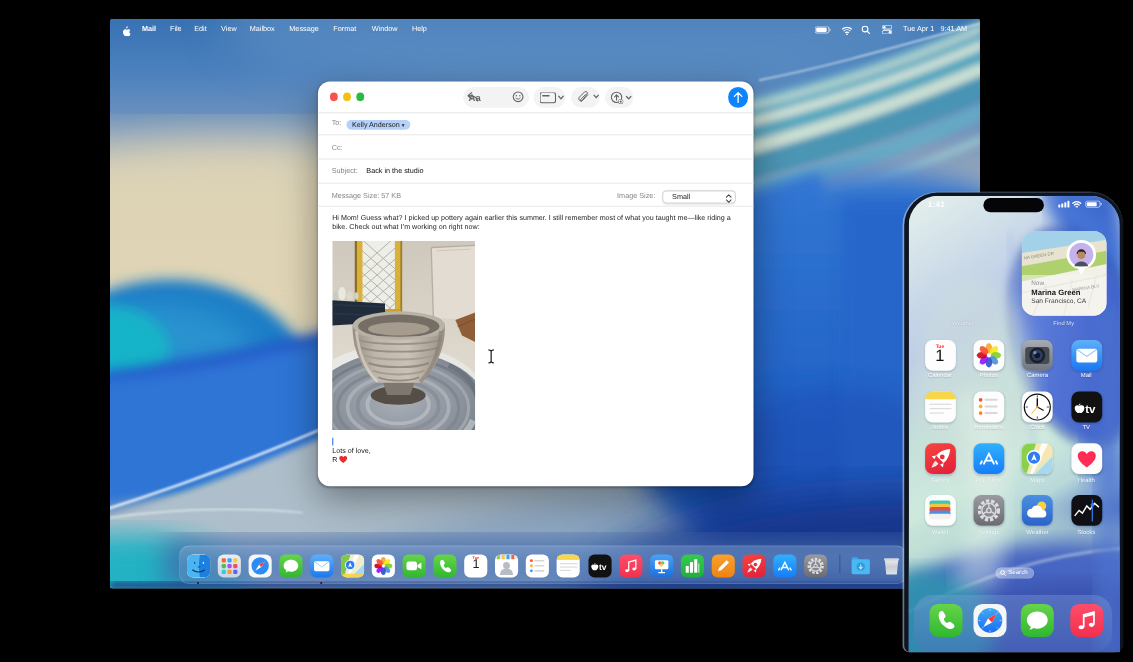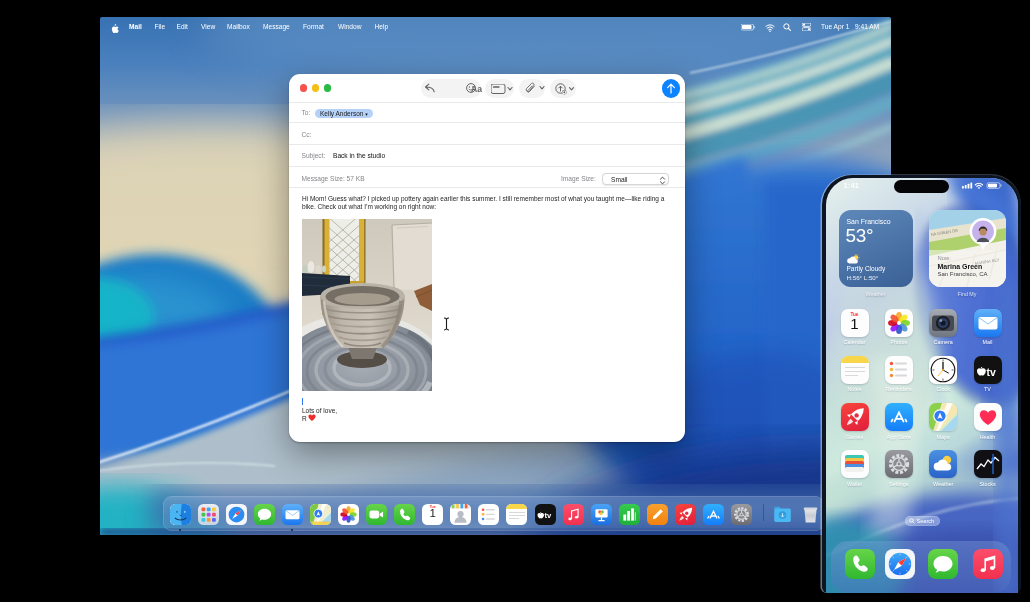--- a/index.html
+++ b/index.html
@@ -366,21 +366,21 @@
   <div class="abs" style="left:485px;top:79px;width:29px;height:18.5px;border-radius:9.5px;background:#f3f3f4;"></div>
   <div class="abs" style="left:519px;top:79px;width:26px;height:18.5px;border-radius:9.5px;background:#f3f3f4;"></div>
   <div class="abs" style="left:550px;top:79px;width:26px;height:18.5px;border-radius:9.5px;background:#f3f3f4;"></div>
   <div class="tl abs" style="left:299.7px;background:#f6514d;"></div>
   <div class="tl abs" style="left:311.7px;background:#f4c015;"></div>
   <div class="tl abs" style="left:323.7px;background:#27bb41;"></div>
 
   <svg class="abs" style="left:424px;top:83px" width="12" height="10" viewBox="0 0 12 10">
     <path d="M4.8,1.2 L1.5,4 L4.8,6.8 M1.5,4 C6.5,4 9.5,4.8 10.2,8.8" stroke="#636366" stroke-width="1.1" fill="none" stroke-linecap="round" stroke-linejoin="round"></path>
   </svg>
-  <div class="abs" style="left:471px;top:83.5px;color:#636366;font-size:8.6px;font-weight:bold;">Aa</div>
+  <div class="abs" style="left:426px;top:83.5px;color:#636366;font-size:8.6px;font-weight:bold;">Aa</div>
   <svg class="abs" style="left:465px;top:82px" width="12" height="12" viewBox="0 0 12 12">
     <circle cx="6" cy="6" r="4.4" stroke="#636366" stroke-width="1" fill="none"></circle>
     <circle cx="4.4" cy="5" r=".65" fill="#636366"></circle>
       <circle cx="7.6" cy="5" r=".65" fill="#636366"></circle>
     <path d="M4,7.2 C4.8,8.4 7.2,8.4 8,7.2" stroke="#636366" stroke-width=".85" fill="none" stroke-linecap="round"></path>
   </svg>
   <svg class="abs" style="left:491px;top:84px" width="22" height="10" viewBox="0 0 22 10">
     <rect x="0" y="0" width="14" height="9.5" rx="2" stroke="#636366" stroke-width="1" fill="none"></rect>
     <path d="M2.5,3 L8,3" stroke="#636366" stroke-width="1.4" stroke-linecap="round"></path>
     <path d="M17,3.5 L19,5.8 L21,3.5" stroke="#636366" stroke-width="1.1" fill="none" stroke-linecap="round" stroke-linejoin="round"></path>
@@ -567,31 +567,20 @@
       <rect x="0" y="4" width="1.8" height="2.6" rx=".5" fill="#fff"></rect>
       <rect x="2.8" y="3" width="1.8" height="3.6" rx=".5" fill="#fff"></rect>
       <rect x="5.6" y="1.8" width="1.8" height="4.8" rx=".5" fill="#fff"></rect>
       <rect x="8.4" y=".6" width="1.8" height="6" rx=".5" fill="#fff"></rect>
       <path d="M13.3,2.8a5.3,5.3 0 0 1 7.2,0M14.8,4.4a3.2,3.2 0 0 1 4.2,0M16.3,6a1.4,1.4 0 0 1 1.2,0" stroke="#fff" stroke-width="1.2" fill="none" stroke-linecap="round"></path>
       <rect x="25" y=".8" width="13" height="5.6" rx="1.6" fill="none" stroke="#fff" stroke-width=".8" opacity=".7"></rect>
       <rect x="26" y="1.8" width="9" height="3.6" rx=".8" fill="#fff"></rect>
       <path d="M38.8,2.4 a1.8,1.8 0 0 1 0,2.2" stroke="#fff" stroke-width=".9" fill="none" opacity=".7"></path>
     </svg>
 
-    <div id="wxwidget" class="abs" style="left:13px;top:32px;width:74px;height:77px;border-radius:12px;background:linear-gradient(155deg,#5e88ba,#3a6096);">
-      <div class="abs" style="left:8px;top:8px;color:#fff;font-size:6.9px;">San Francisco</div>
-      <div class="abs" style="left:7px;top:14.5px;color:#fff;font-size:19px;font-weight:300;letter-spacing:-.3px;">53°</div>
-      <svg class="abs" style="left:8px;top:44px" width="13" height="10" viewBox="0 0 13 10">
-        <circle cx="9" cy="3.5" r="2.3" fill="#ffd34d"></circle>
-        <path d="M9,0 L9,1 M12.5,3.5 L11.5,3.5 M11.4,1 L10.7,1.7 M11.4,6 L10.7,5.3" stroke="#ffd34d" stroke-width=".8"></path>
-        <path d="M2.5,9.5 a2.6,2.6 0 0 1 .4,-5.2 a3.2,3.2 0 0 1 6,.9 a2.2,2.2 0 0 1 .4,4.3 Z" fill="#fff"></path>
-      </svg>
-      <div class="abs" style="left:8px;top:55px;color:#fff;font-size:6.5px;">Partly Cloudy</div>
-      <div class="abs" style="left:8px;top:63.5px;color:rgba(255,255,255,.9);font-size:6.2px;">H:56° L:50°</div>
-    </div>
     <div id="fmwidget" class="abs" style="left:103px;top:32px;width:77px;height:77px;border-radius:12px;overflow:hidden;background:#eef;">
       <svg class="abs" width="77" height="77" viewBox="0 0 77 77" style="left:0;top:0;">
         <rect width="77" height="34" fill="#a3d2e8"></rect>
         <path d="M0,20 L77,8 L77,20 L0,34 Z" fill="#e8e3ce"></path>
         <path d="M0,32 L77,18 L77,32 L0,48 Z" fill="#aed16e"></path>
         <path d="M0,46 L77,30 L77,77 L0,77 Z" fill="#f3f0e8"></path>
         <path d="M0,56 L77,40 M10,77 L22,48 M38,77 L46,44 M60,70 L68,40" stroke="#ddd8cc" stroke-width="1.2" fill="none"></path>
         <rect x="0" y="40" width="77" height="37" fill="#f6f5f0" opacity=".55"></rect>
         <text x="2" y="26" font-size="4" fill="#8a8a80" transform="rotate(-9 2 26)">NA GREEN DR</text>
         <text x="46" y="55" font-size="4.2" fill="#8a8a84" opacity=".8" transform="rotate(-9 46 55)">MARINA BLV</text>

